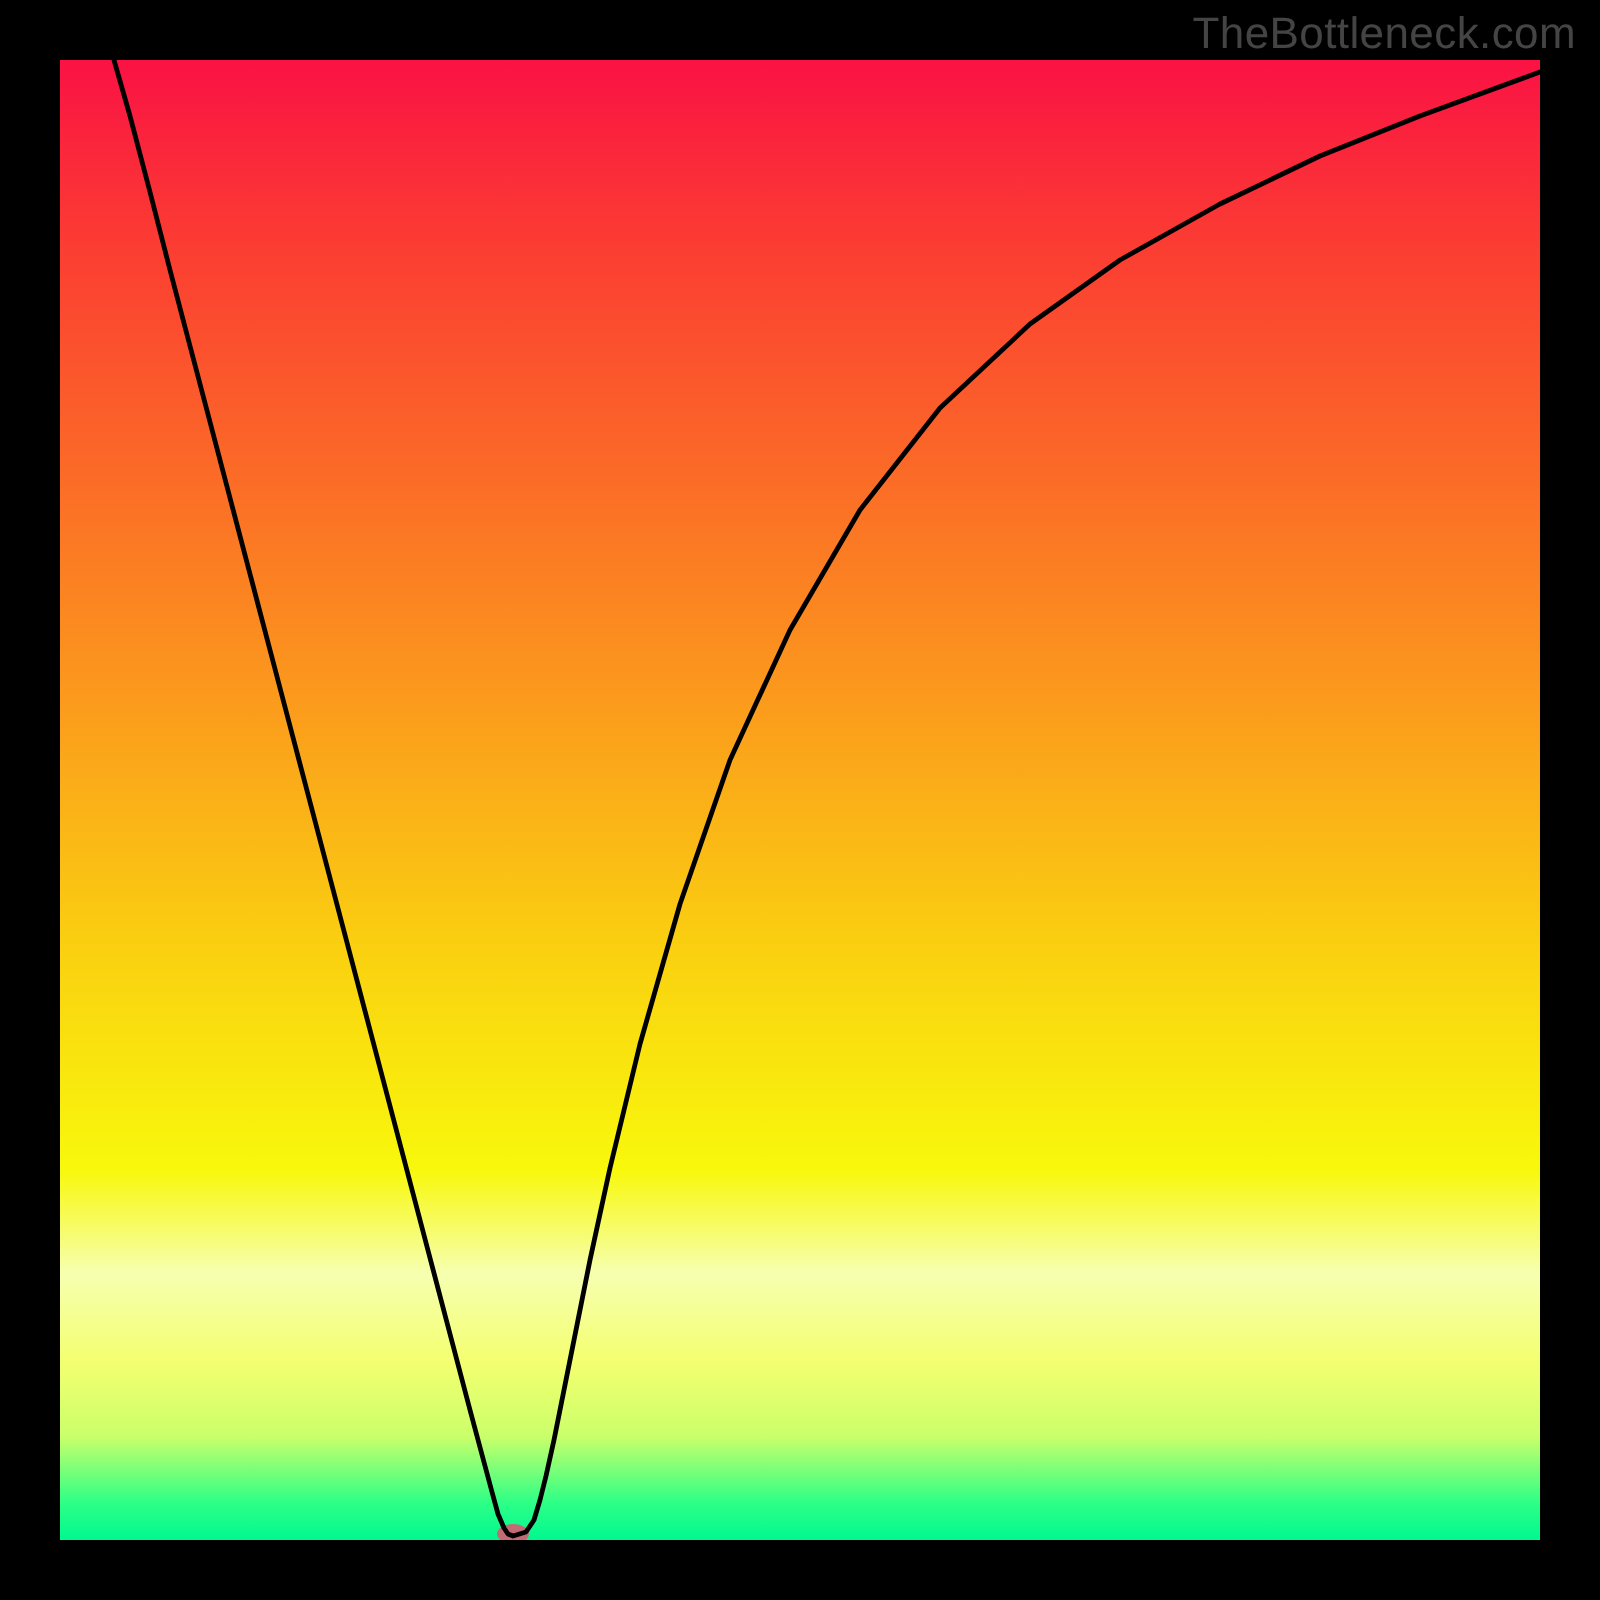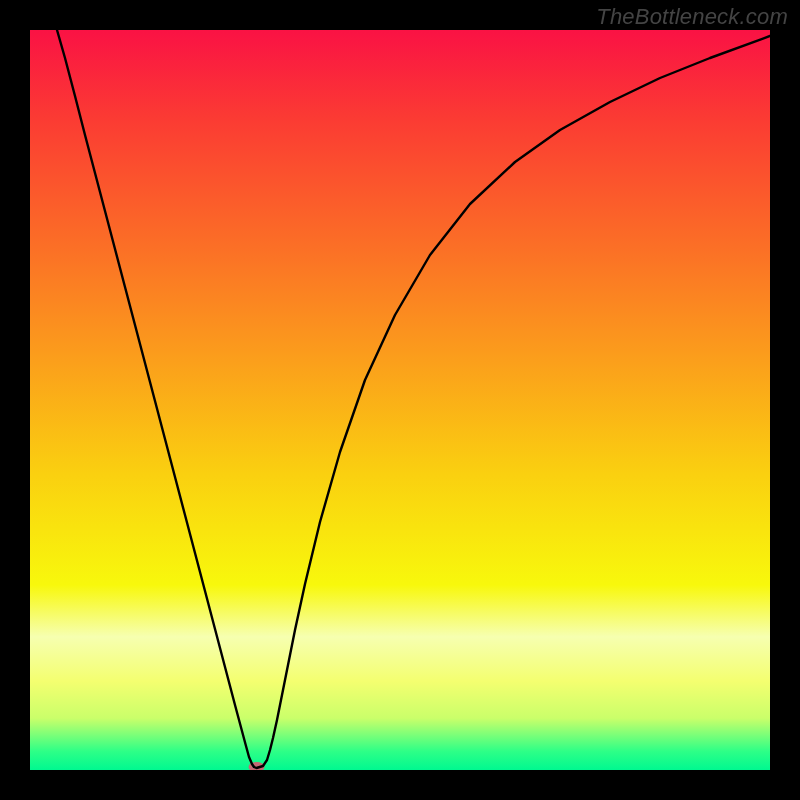--- a/index.html
+++ b/index.html
@@ -8,21 +8,20 @@
     height: 800px;
     background: #000;
     overflow: hidden;
     font-family: Arial, Helvetica, sans-serif;
   }
   .frame {
     position: relative;
     width: 800px;
     height: 569px;
     background: #000;
-    font-style: italic;
   }
   .watermark {
     position: absolute;
     top: 4px;
     right: 12px;
     font-size: 22px;
     font-weight: 500;
     color: #444;
     z-index: 5;
     letter-spacing: 0.2px;

